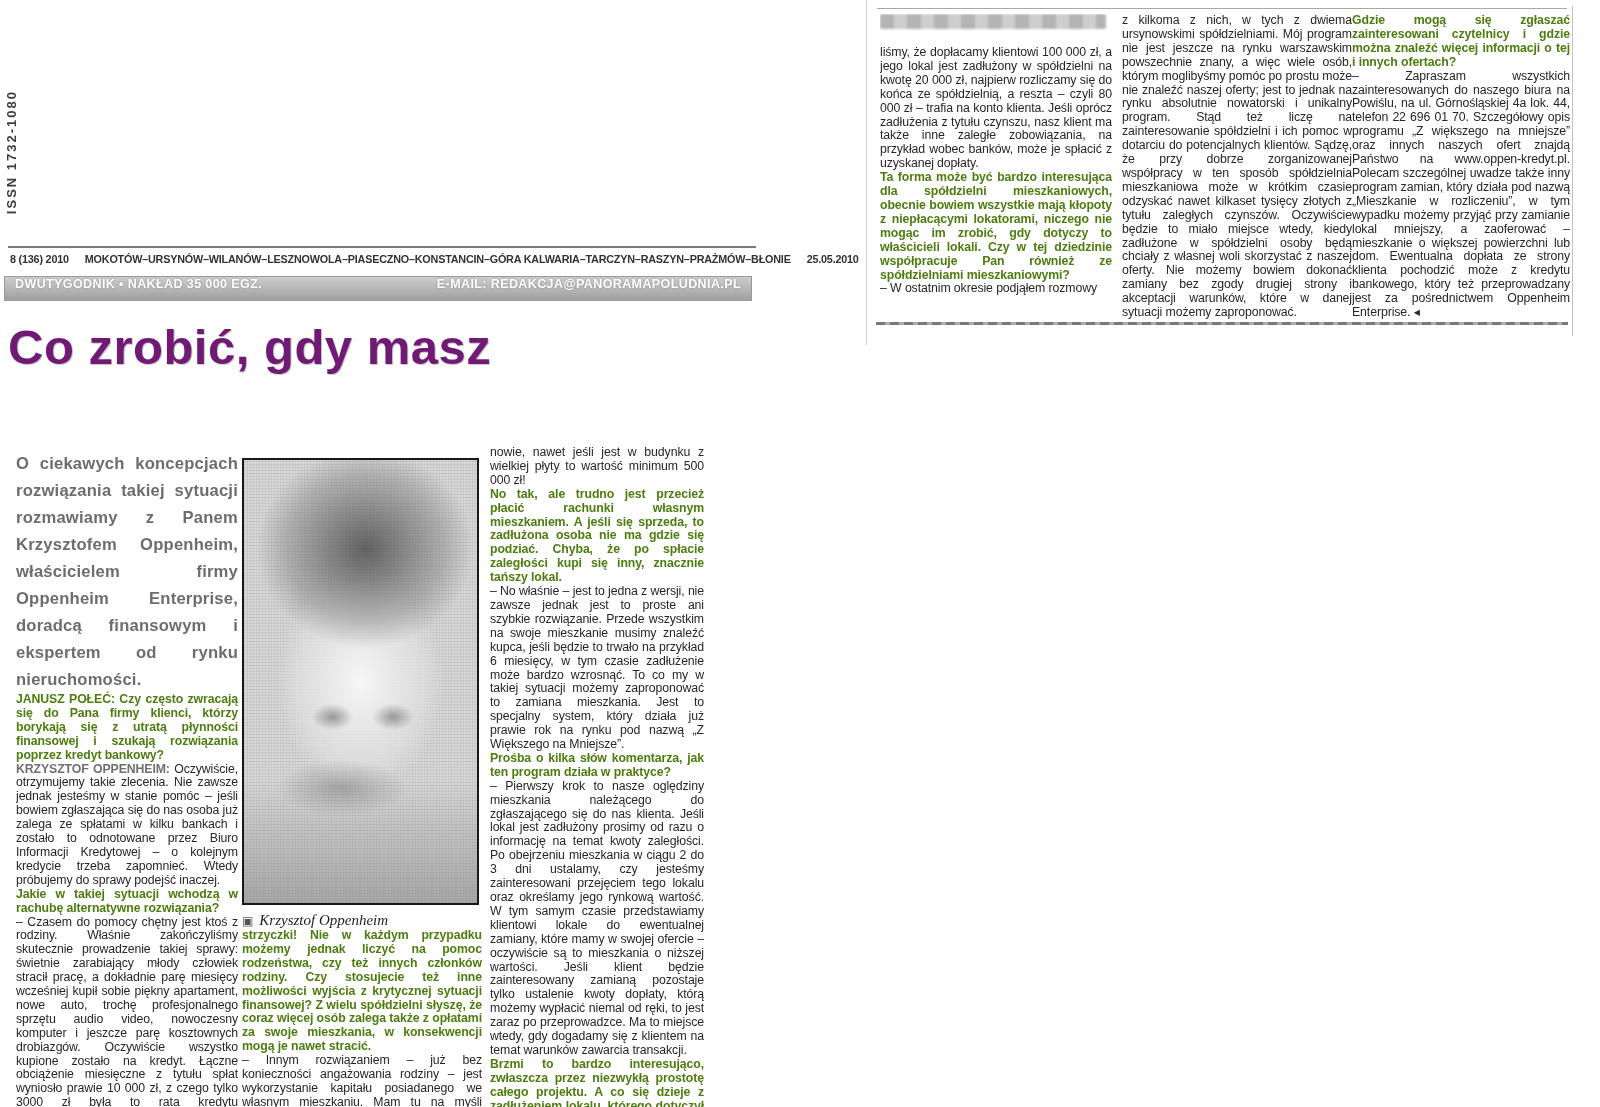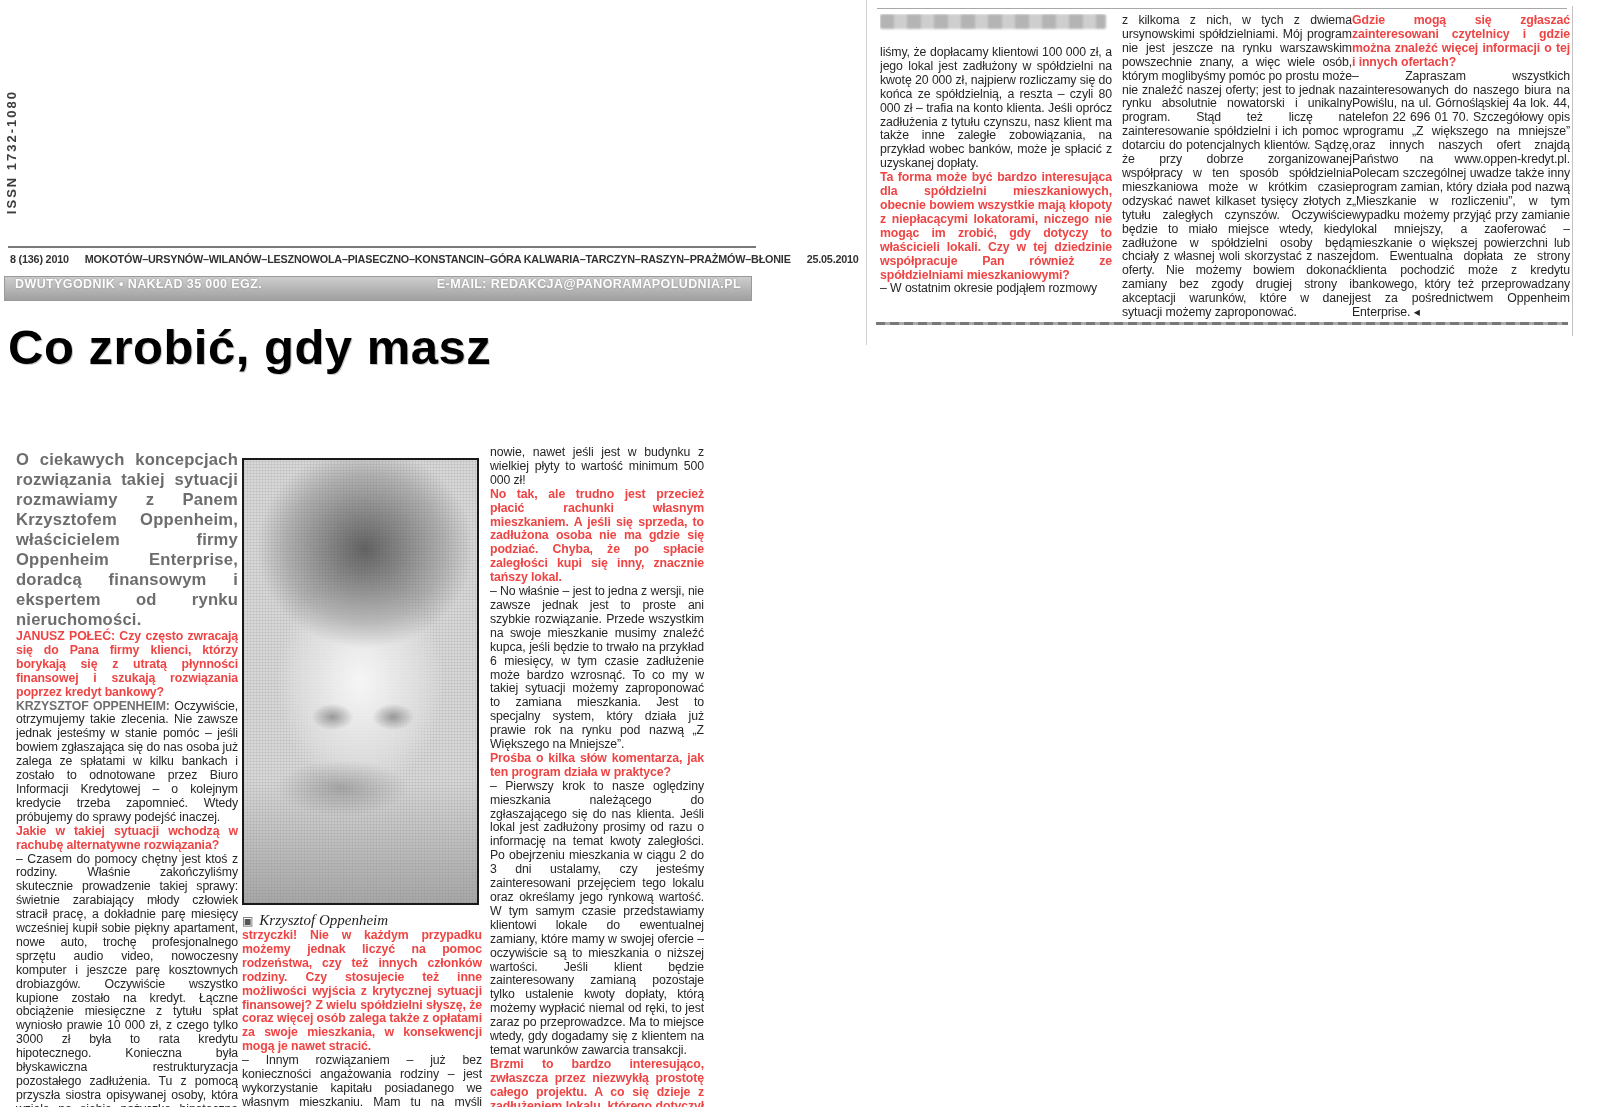--- a/index.html
+++ b/index.html
@@ -30,31 +30,31 @@
   .issue-line{position:absolute;left:10px;top:253px;width:716px;display:flex;gap:16px;
      font-size:10.8px;font-weight:bold;color:#323232;white-space:nowrap;filter:blur(.35px);
      letter-spacing:-.2px;}
   .contact-bar{position:absolute;left:4px;top:276px;width:748px;height:25px;box-sizing:border-box;
      background:linear-gradient(#cdcdcd,#a0a0a0);border:1px solid #9a9a9a;display:flex;
      justify-content:space-between;padding:0 10px;color:#fff;font-weight:bold;
      font-size:12.5px;letter-spacing:.4px;text-shadow:0 0 2px #8a8a8a;filter:blur(.35px);}
 
   
   .headline{position:absolute;left:8px;top:318px;font-weight:bold;font-size:49px;line-height:58px;
-     color:#000000;letter-spacing:.5px;filter:blur(.55px);text-shadow:1px 1px 0 #c8c8c8;}
+     color:#701a75;letter-spacing:.5px;filter:blur(.55px);text-shadow:1px 1px 0 #c8c8c8;}
 
   
   .col{position:absolute;box-sizing:border-box;overflow:hidden;}
   .col p{margin:0;}
   .para{text-align:justify;font-size:12.3px;line-height:13.9px;color:#262626;letter-spacing:-.1px;}
   .gap{margin-top:11px;}
-  .blurq{font-weight:bold;color:#ef4444;filter:blur(.65px);}
+  .blurq{font-weight:bold;color:#4d7c0f;filter:blur(.65px);}
   .blurq-inline{font-weight:bold;color:#6f6f6f;filter:blur(.55px);}
   .col1{left:16px;top:450px;width:222px;height:657px;}
-  .lead{font-weight:bold;font-size:16.6px;line-height:20px;color:#6d6d6d;filter:blur(.6px);
+  .lead{font-weight:bold;font-size:16.6px;line-height:27px;color:#6d6d6d;filter:blur(.6px);
         text-align:justify;letter-spacing:.2px;}
   .col2{left:242px;top:450px;width:240px;height:657px;}
   .photo{position:relative;width:233px;height:443px;border:2px solid #191919;margin-top:8px;
      background:
        radial-gradient(ellipse 40% 9% at 42% 74%, rgba(110,110,110,.45), transparent 70%),
        radial-gradient(ellipse 12% 4% at 38% 58%, rgba(90,90,90,.55), transparent 75%),
        radial-gradient(ellipse 12% 4% at 64% 58%, rgba(90,90,90,.55), transparent 75%),
        radial-gradient(ellipse 62% 30% at 52% 20%, rgba(70,70,70,.8), rgba(120,120,120,.4) 55%, transparent 75%),
        radial-gradient(ellipse 46% 32% at 50% 50%, rgba(248,248,248,.95), rgba(222,222,222,.75) 60%, transparent 78%),
        linear-gradient(to top, rgba(120,120,120,.5), transparent 28%),

